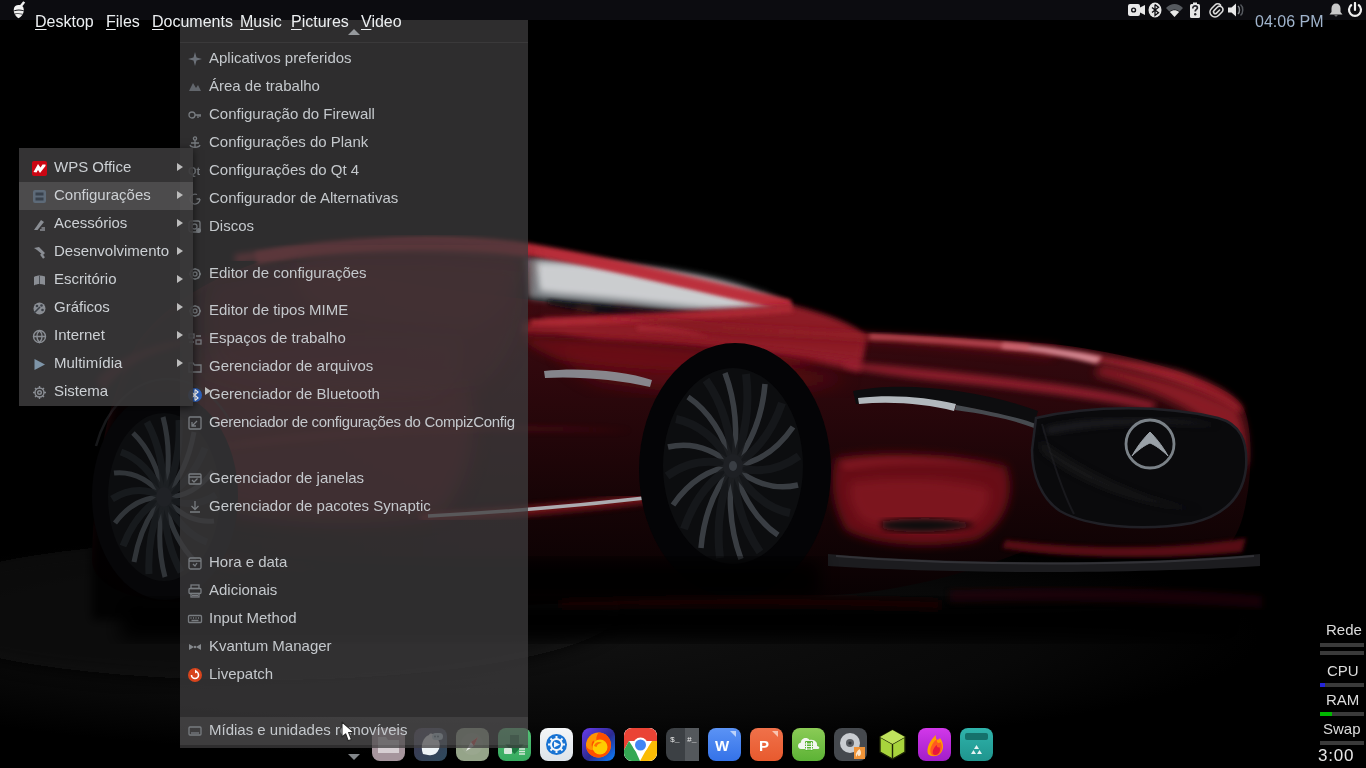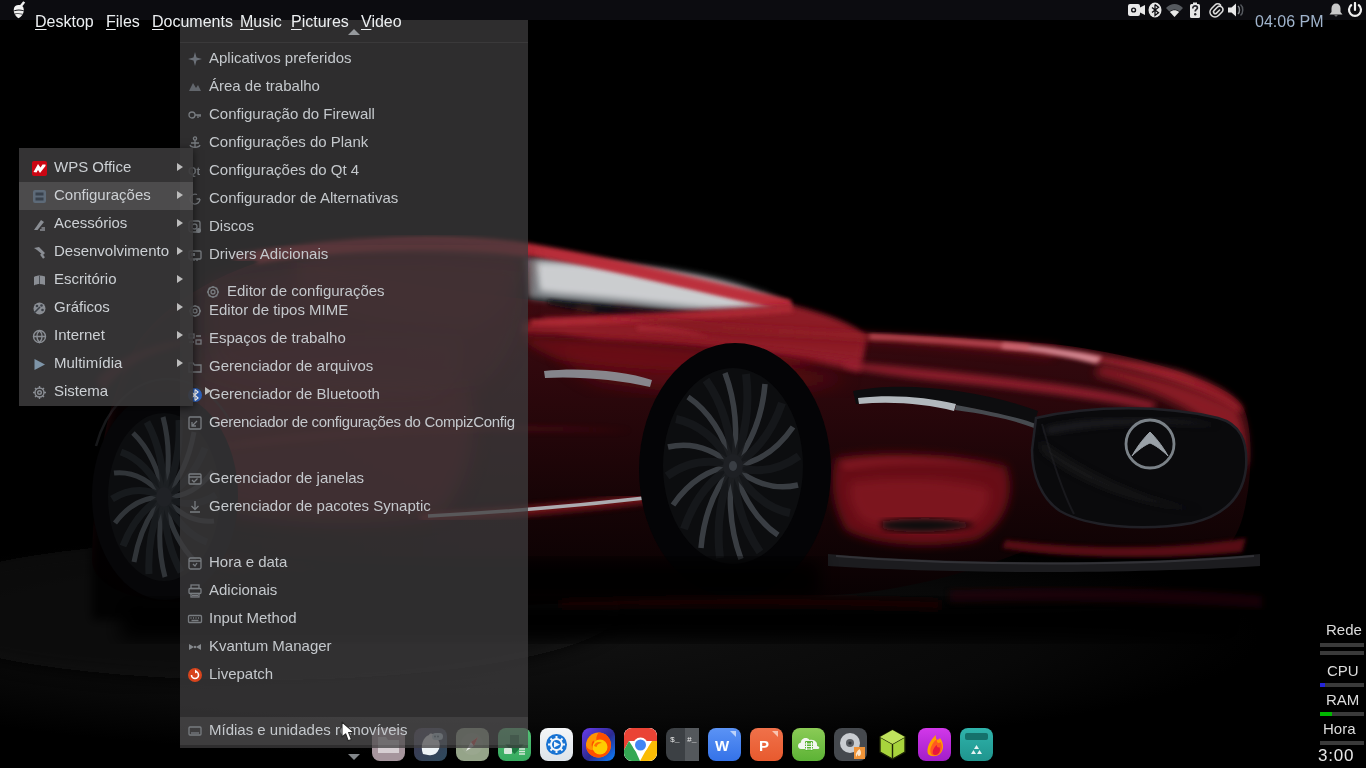--- a/index.html
+++ b/index.html
@@ -308,21 +308,21 @@
 <div id="conky">
  <div class="t" style="left:1326px;top:621px;">Rede</div>
  <div class="bar" style="top:643px;"></div>
  <div class="bar" style="top:651px;"></div>
  <div class="t" style="left:1327px;top:662px;">CPU</div>
  <div class="bar" style="top:683px;"></div>
  <div style="position:absolute;left:1320px;top:683px;width:5px;height:4px;background:#2424d8;"></div>
  <div class="t" style="left:1326px;top:691px;">RAM</div>
  <div class="bar" style="top:712px;"></div>
  <div style="position:absolute;left:1320px;top:712px;width:12px;height:4px;background:#00b800;"></div>
- <div class="t" style="left:1323px;top:720px;">Hora</div>
+ <div class="t" style="left:1323px;top:720px;">Swap</div>
  <div class="bar" style="top:741px;"></div>
 </div>
 <div id="timer">3:00</div>
 
 <div id="submenu">
  <div style="position:absolute;left:0;top:22px;width:348px;height:1px;background:rgba(255,255,255,0.06);"></div>
  <div class="row" style="top:25px;">
       <span class="ico"><svg width="16" height="16" viewBox="0 0 16 16">
           <path d="M8 1 L9.5 6.5 L15 8 L9.5 9.5 L8 15 L6.5 9.5 L1 8 L6.5 6.5 Z" fill="#6b7078"></path>
         </svg></span>
@@ -361,29 +361,21 @@
       <span class="lbl">Configurador de Alternativas</span>
     </div>
  <div class="row" style="top:193px;">
       <span class="ico"><svg width="16" height="16" viewBox="0 0 16 16">
           <rect x="2" y="2" width="11" height="11" rx="2" stroke="#787c80" fill="none" stroke-width="1.3"></rect>
           <circle cx="7.5" cy="7.5" r="2.5" stroke="#787c80" fill="none" stroke-width="1.3"></circle>
           <circle cx="11.5" cy="11.5" r="2.5" fill="#787c80"></circle>
         </svg></span>
       <span class="lbl">Discos</span>
     </div>
- <div class="row" style="top:221px;">
-      <span class="ico"><svg width="16" height="16" viewBox="0 0 16 16">
-          <rect x="2" y="4" width="12" height="8" rx="1" stroke="#787c80" fill="none" stroke-width="1.3"></rect>
-          <path d="M4 12 L4 14 M7 12 L7 14 M10 12 L10 14" stroke="#787c80" fill="none" stroke-width="1.3"></path>
-          <rect x="4" y="6" width="4" height="3" fill="#787c80"></rect>
-        </svg></span>
-      <span class="lbl">Drivers Adicionais</span>
-    </div>
- <div class="row" style="top:258px;margin-left:18px;">
+ <div class="row" style="top:240px;">
       <span class="ico"><svg width="16" height="16" viewBox="0 0 16 16">
           <circle cx="8" cy="8" r="5" stroke="#787c80" fill="none" stroke-width="1.3"></circle>
           <circle cx="8" cy="8" r="2" stroke="#787c80" fill="none" stroke-width="1.3"></circle>
           <path d="M8 2 L8 4 M8 12 L8 14 M2 8 L4 8 M12 8 L14 8 M3.8 3.8 L5.2 5.2 M10.8 10.8 L12.2 12.2 M12.2 3.8 L10.8 5.2 M5.2 10.8 L3.8 12.2" stroke="#787c80" fill="none" stroke-width="1.3"></path>
         </svg></span>
       <span class="lbl">Editor de configurações</span>
     </div>
  <div class="row" style="top:277px;">
       <span class="ico"><svg width="16" height="16" viewBox="0 0 16 16">
           <circle cx="8" cy="8" r="5" stroke="#787c80" fill="none" stroke-width="1.3"></circle>

